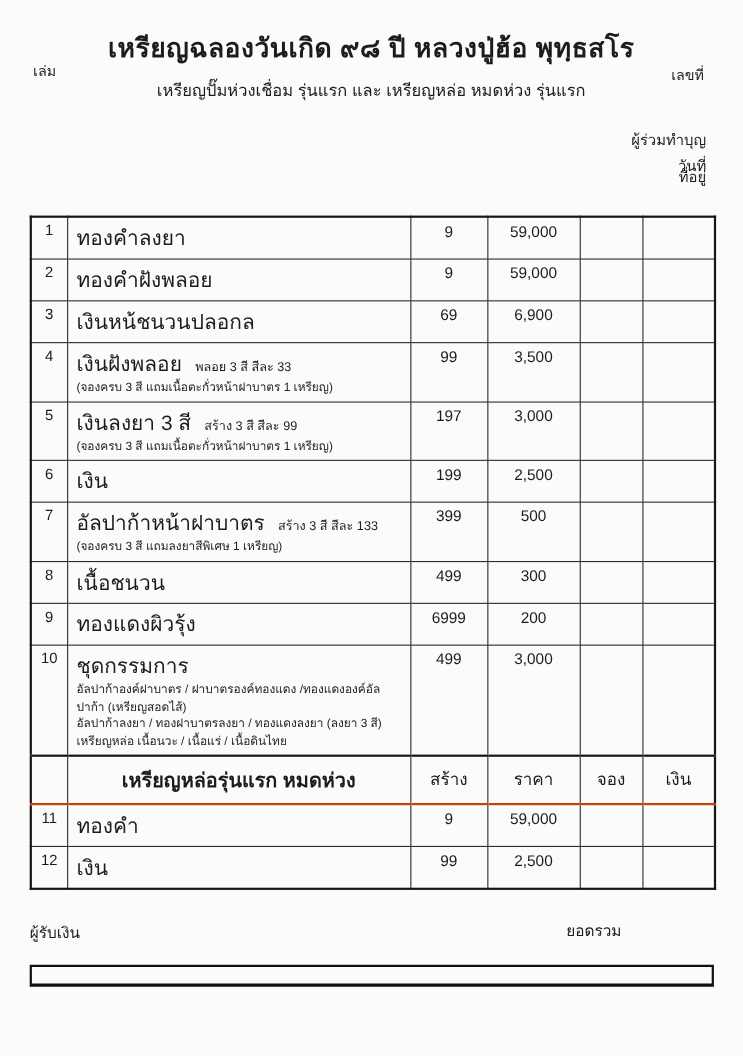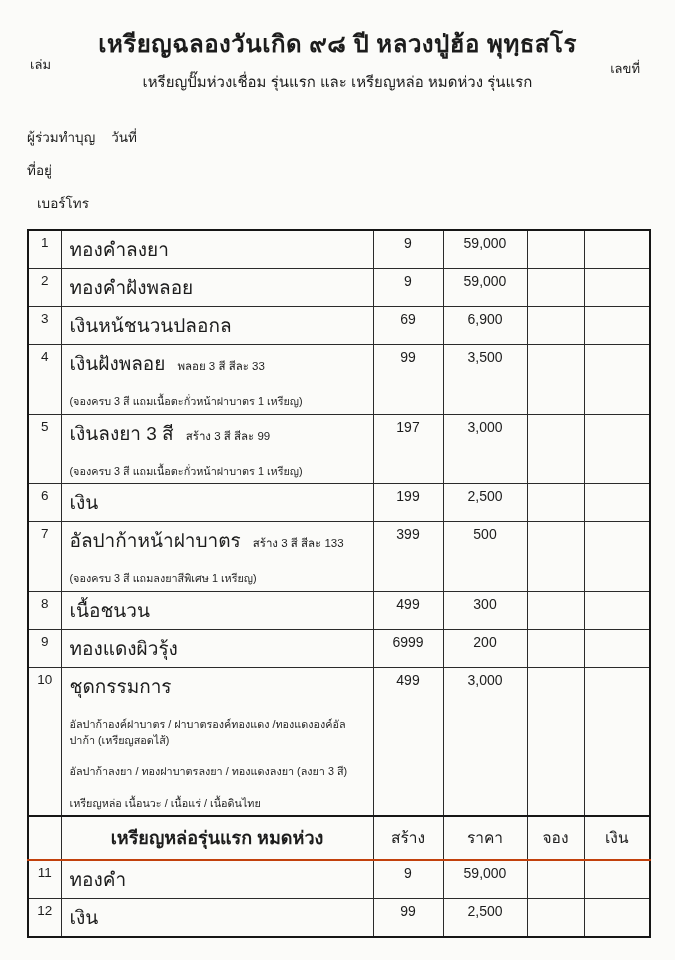--- a/index.html
+++ b/index.html
@@ -17,41 +17,41 @@
   
   .hdr { position:relative; text-align:center; }
   .vol   { position:absolute; left:3px;  top:30px; font-size:13px; }
   .numno { position:absolute; right:8px; top:34px; font-size:13px; }
   .title { font-size:24px; font-weight:bold; letter-spacing:0.5px; }
   .sub1  { font-size:15px; margin-top:7px; }
   .sub2  { font-size:12.5px; margin-top:5px; }
 
   
   .form { margin-top:22px; font-size:13.5px; }
-  .frow { display:flex; align-items:flex-end; margin-top:0; height:33px; }
+  .frow { display:flex; align-items:flex-end; margin-top:0; height:33px;flex-direction:column; }
   .frow .lbl { white-space:nowrap; padding:0 6px 1px 0; }
 
   
   table { border-collapse:collapse; table-layout:fixed; width:622px; margin-top:14px;
           border:2px solid #161616; }
   col.c-no{width:33px} col.c-name{width:312px} col.c-made{width:70px}
   col.c-price{width:84px} col.c-res{width:57px} col.c-money{width:66px}
   td,th { border:1px solid #2b2b2b; vertical-align:top; }
   tr.hrow th { border-bottom:2px solid #161616; padding:6px 2px 7px 2px; vertical-align:middle; }
   tr.hrow2 th { border-top:2px solid #161616; border-bottom:2px solid #c2410c; }
   .sec-title { font-size:18px; font-weight:bold; }
   .col-h { font-size:15.5px; font-weight:normal; }
   td.c-no   { text-align:center; font-size:13.5px; padding-top:4px; }
   td.c-name { padding:3px 8px 4px 8px; }
   td.c-num  { text-align:center; font-size:14px; padding-top:4px; }
   td.c-blank{ background:transparent; }
   .nm   { font-size:19px; }
   .note { font-size:11.5px; }
   .note:not(:empty){ margin-left:12px; }
-  .sub  { font-size:10.8px; margin-top:16px; line-height:1.45; }
+  .sub  { font-size:10.8px; margin-top:0; line-height:1.45; }
   span:empty, div:empty { display:none; }
 
   
   .below { position:relative; width:622px; height:56px; }
   .grand-lbl { position:absolute; right:84px; bottom:8px; font-size:14px; }
   .receiver  { position:absolute; left:0; bottom:6px; display:flex; align-items:center; font-size:14px; }
 
   
   .notebox {
     margin-top:12px; width:622px;
@@ -76,25 +76,20 @@
     <div class="frow">
       <span class="lbl">ผู้ร่วมทำบุญ</span>
 
       <span class="lbl" style="padding-left:10px;">วันที่</span>
 
     </div>
     <div class="frow">
       <span class="lbl">ที่อยู่</span>
 
     </div>
-    <div class="frow">
-
-      <span class="lbl" style="padding-left:10px;">เบอร์โทร</span>
-
-    </div>
   </div>
 
   <table>
     <colgroup>
       <col class="c-no">
         <col class="c-name">
         <col class="c-made">
       <col class="c-price">
         <col class="c-res">
         <col class="c-money">

